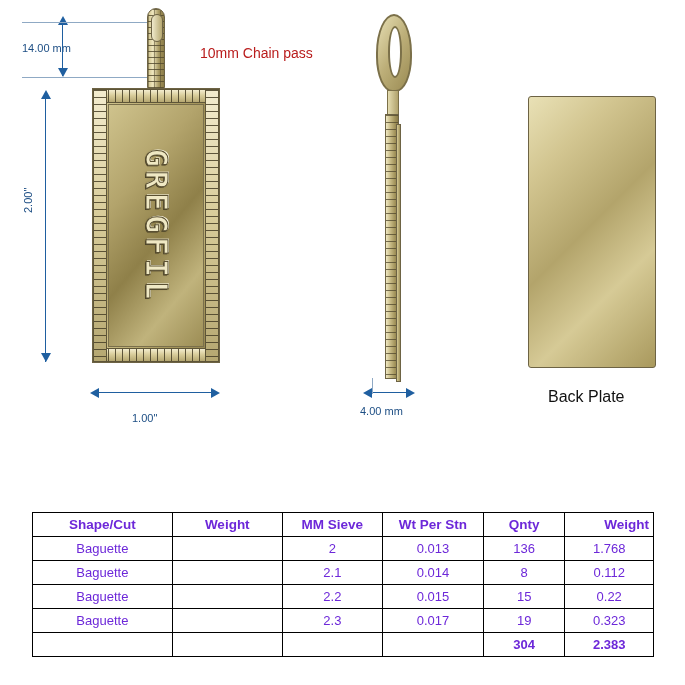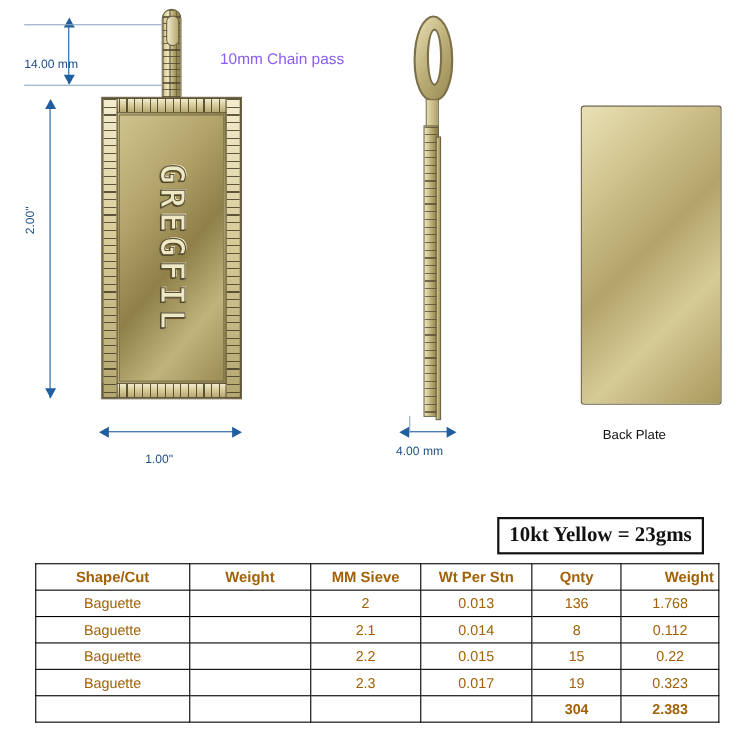--- a/index.html
+++ b/index.html
@@ -194,30 +194,30 @@
     width: 128px;
     height: 272px;
     border: 1px solid #6d6344;
     border-radius: 3px;
     background: linear-gradient(135deg, #e9e1b6 0%, #d2c590 22%, #b3a46b 48%, #d6ca96 70%, #a9995d 100%);
     box-sizing: border-box;
   }
   #back-plate-label {
     left: 548px;
     top: 388px;
-    font-size: 12px;
+    font-size: 16px;
     color: #111;
   }
 
   
-  #dim-14mm-label { left: 22px; top: 53px; }
+  #dim-14mm-label { left: 22px; top: 42px; }
   #dim-200-label  { left: 22px; top: 213px; transform: rotate(-90deg); transform-origin: left top; }
   #dim-100-label  { left: 132px; top: 412px; }
   #dim-400-label  { left: 360px; top: 405px; }
-  #chain-pass-label { left: 200px; top: 45px; font-size: 14px; color:#8b5cf6; }
+  #chain-pass-label { left: 200px; top: 45px; font-size: 14px; color:#b91c1c; }
   .vline { width: 1px; background: #1f5fa0; position: absolute; }
   .hline { height: 1px; background: #1f5fa0; position: absolute; }
   .tri-up, .tri-down, .tri-left, .tri-right { position: absolute; width: 0; height: 0; }
   .tri-up    { border-left: 5px solid transparent; border-right: 5px solid transparent; border-bottom: 9px solid #1f5fa0; }
   .tri-down  { border-left: 5px solid transparent; border-right: 5px solid transparent; border-top: 9px solid #1f5fa0; }
   .tri-left  { border-top: 5px solid transparent; border-bottom: 5px solid transparent; border-right: 9px solid #1f5fa0; }
   .tri-right { border-top: 5px solid transparent; border-bottom: 5px solid transparent; border-left: 9px solid #1f5fa0; }
   .ext-line { height: 1px; background: #8fa9c4; position: absolute; }
 
   
@@ -234,21 +234,21 @@
     white-space: nowrap;
   }
 
   
   #stone-table {
     left: 32px;
     top: 512px;
     width: 622px;
     border-collapse: collapse;
     font-size: 13px;
-    color: #a16207;
+    color: #6d28d9;
   }
   #stone-table th, #stone-table td {
     border: 1px solid #000;
     height: 23px;
     text-align: center;
     font-weight: normal;
     padding: 0 4px;
   }
   #stone-table thead th {
     font-weight: bold;
@@ -328,21 +328,20 @@
 
   <div class="hline" style="left:370px; top:392px; width:40px;"></div>
   <div class="tri-left" style="left:363px; top:388px;"></div>
   <div class="tri-right" style="left:406px; top:388px;"></div>
   <div class="ext-line" style="left:372px; top:378px; width:1px; height:16px; background:#8fa9c4;"></div>
   <div class="abs dim-text" id="dim-400-label">4.00 mm</div>
 
   <div class="abs" id="back-plate"></div>
   <div class="abs label-text" id="back-plate-label">Back Plate</div>
 
-  <div class="abs" id="metal-note">10kt Yellow = 23gms</div>
 
   <table class="abs" id="stone-table">
     <thead>
       <tr>
         <th class="col-shape">Shape/Cut</th>
         <th class="col-sieve">Weight</th>
         <th class="col-mm">MM Sieve</th>
         <th class="col-wps">Wt Per Stn</th>
         <th class="col-qnty">Qnty</th>
         <th class="col-weight">Weight</th>

